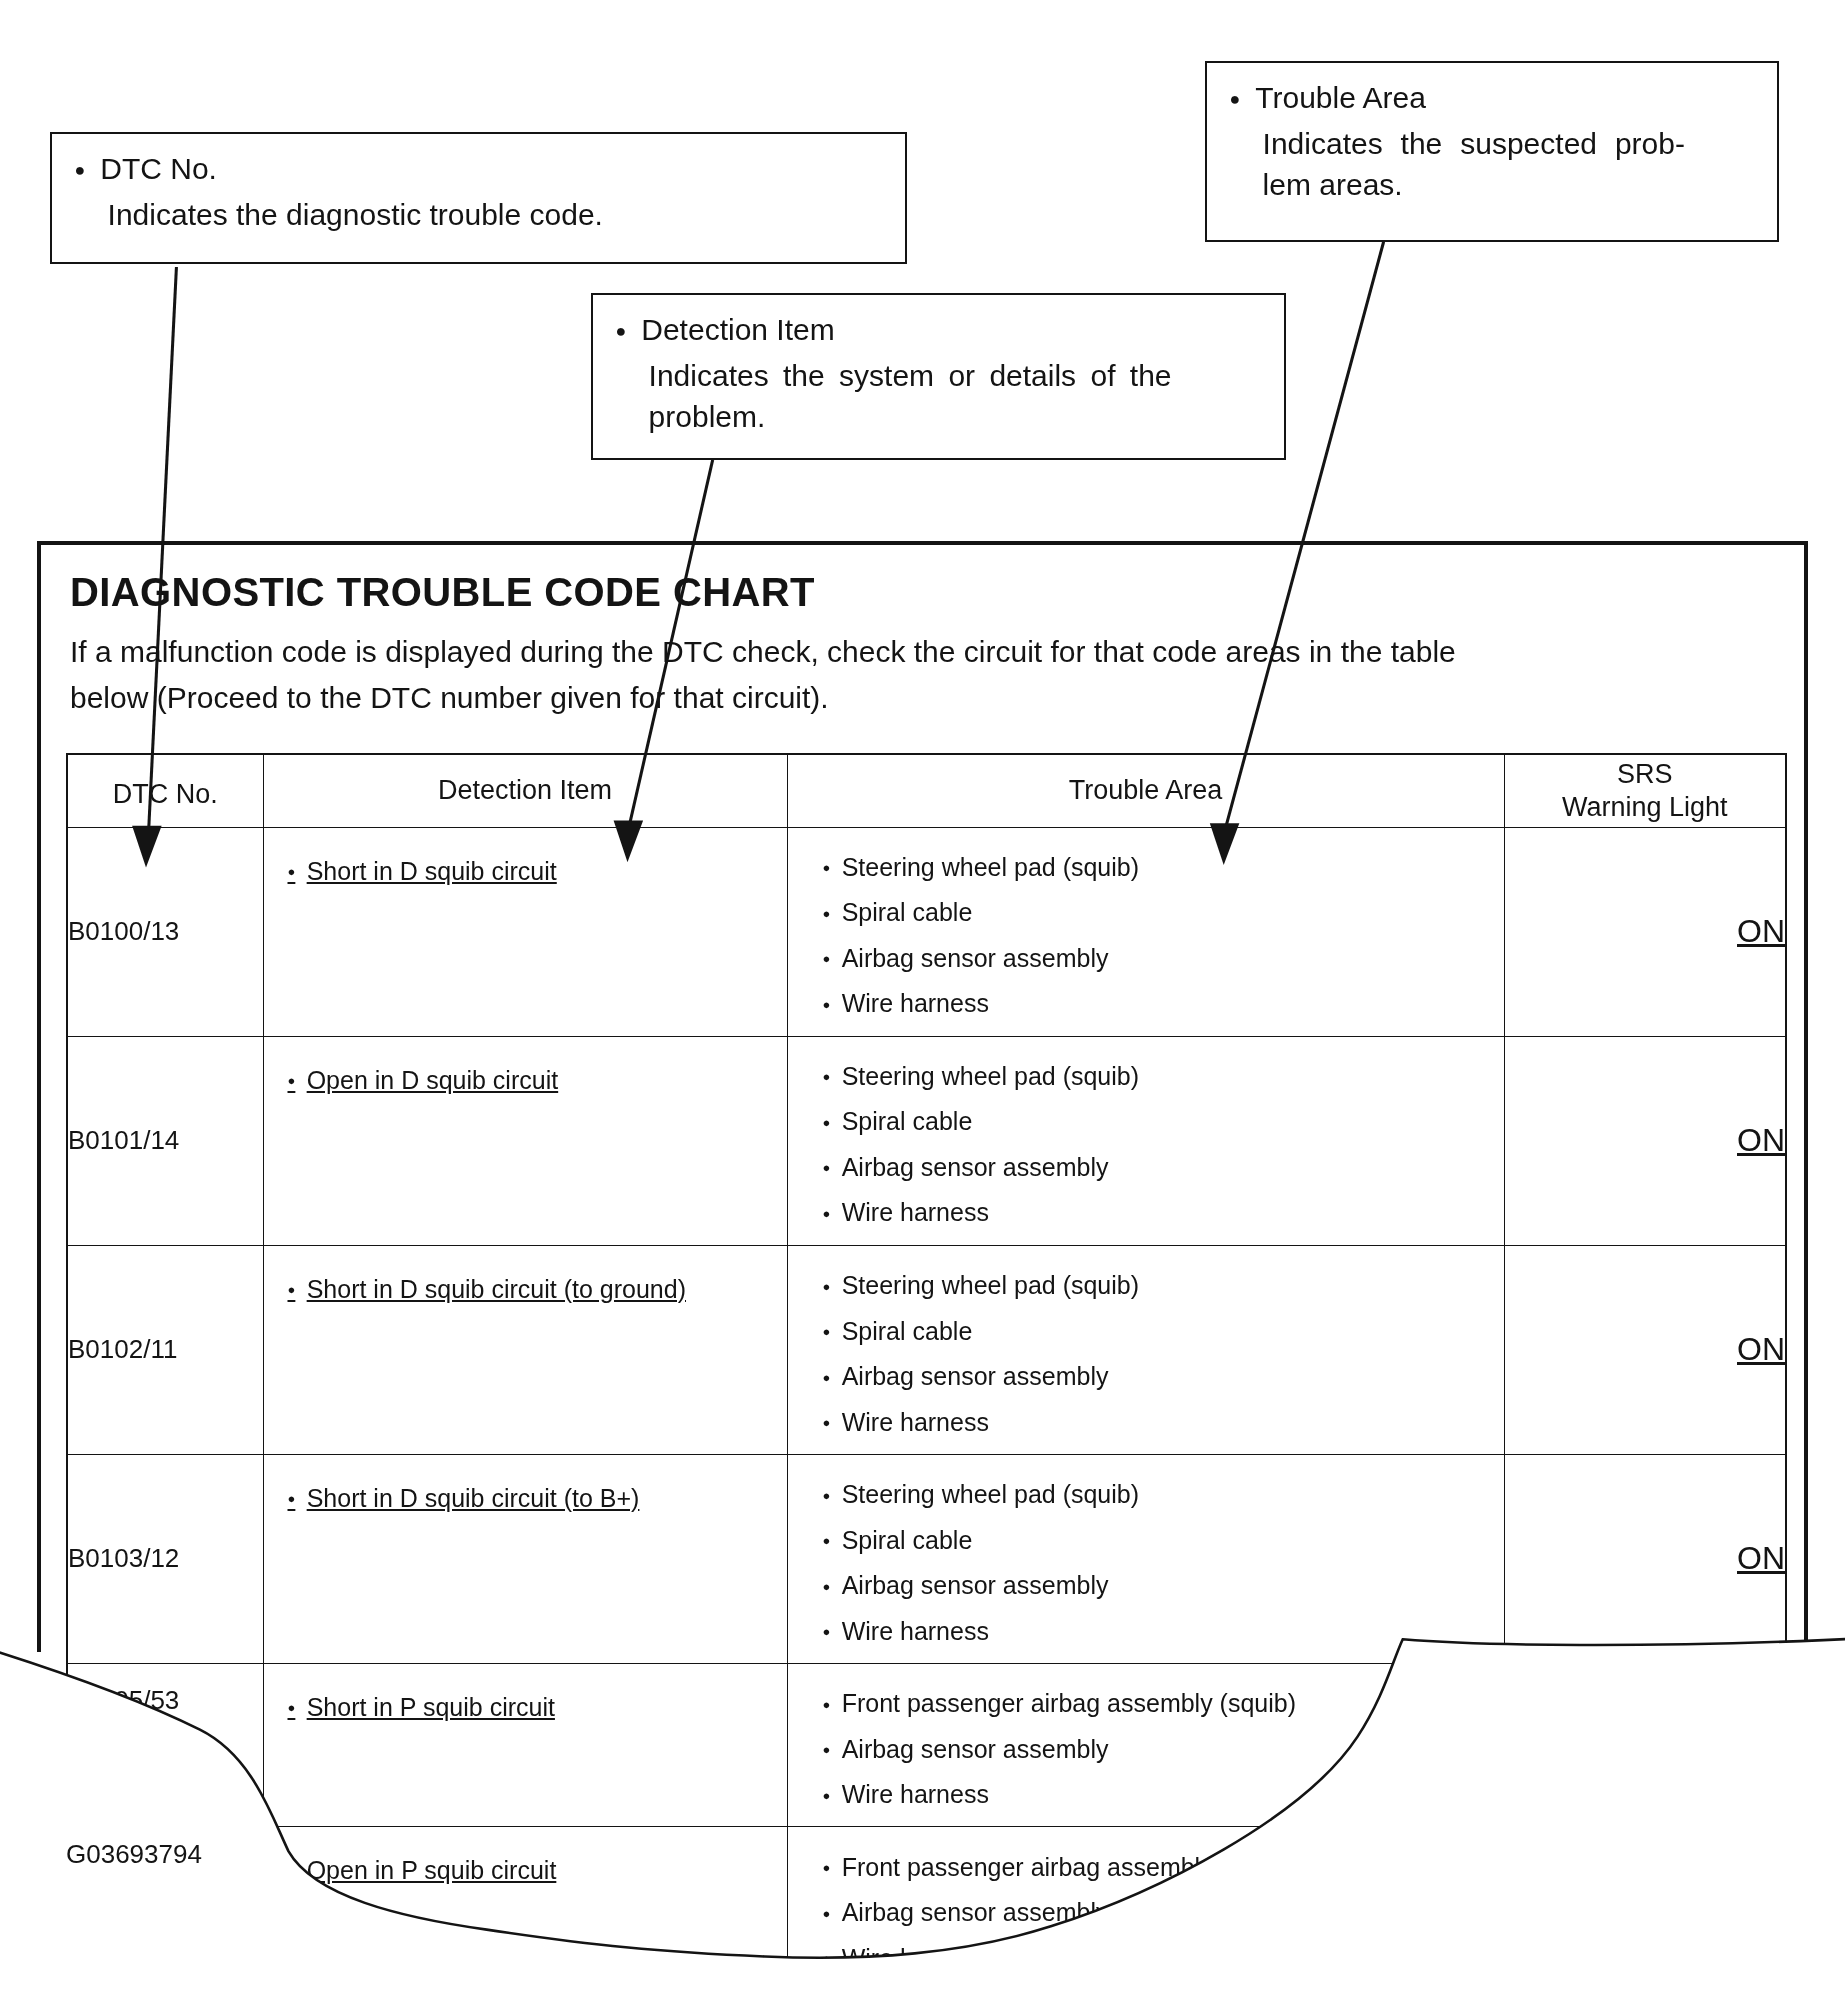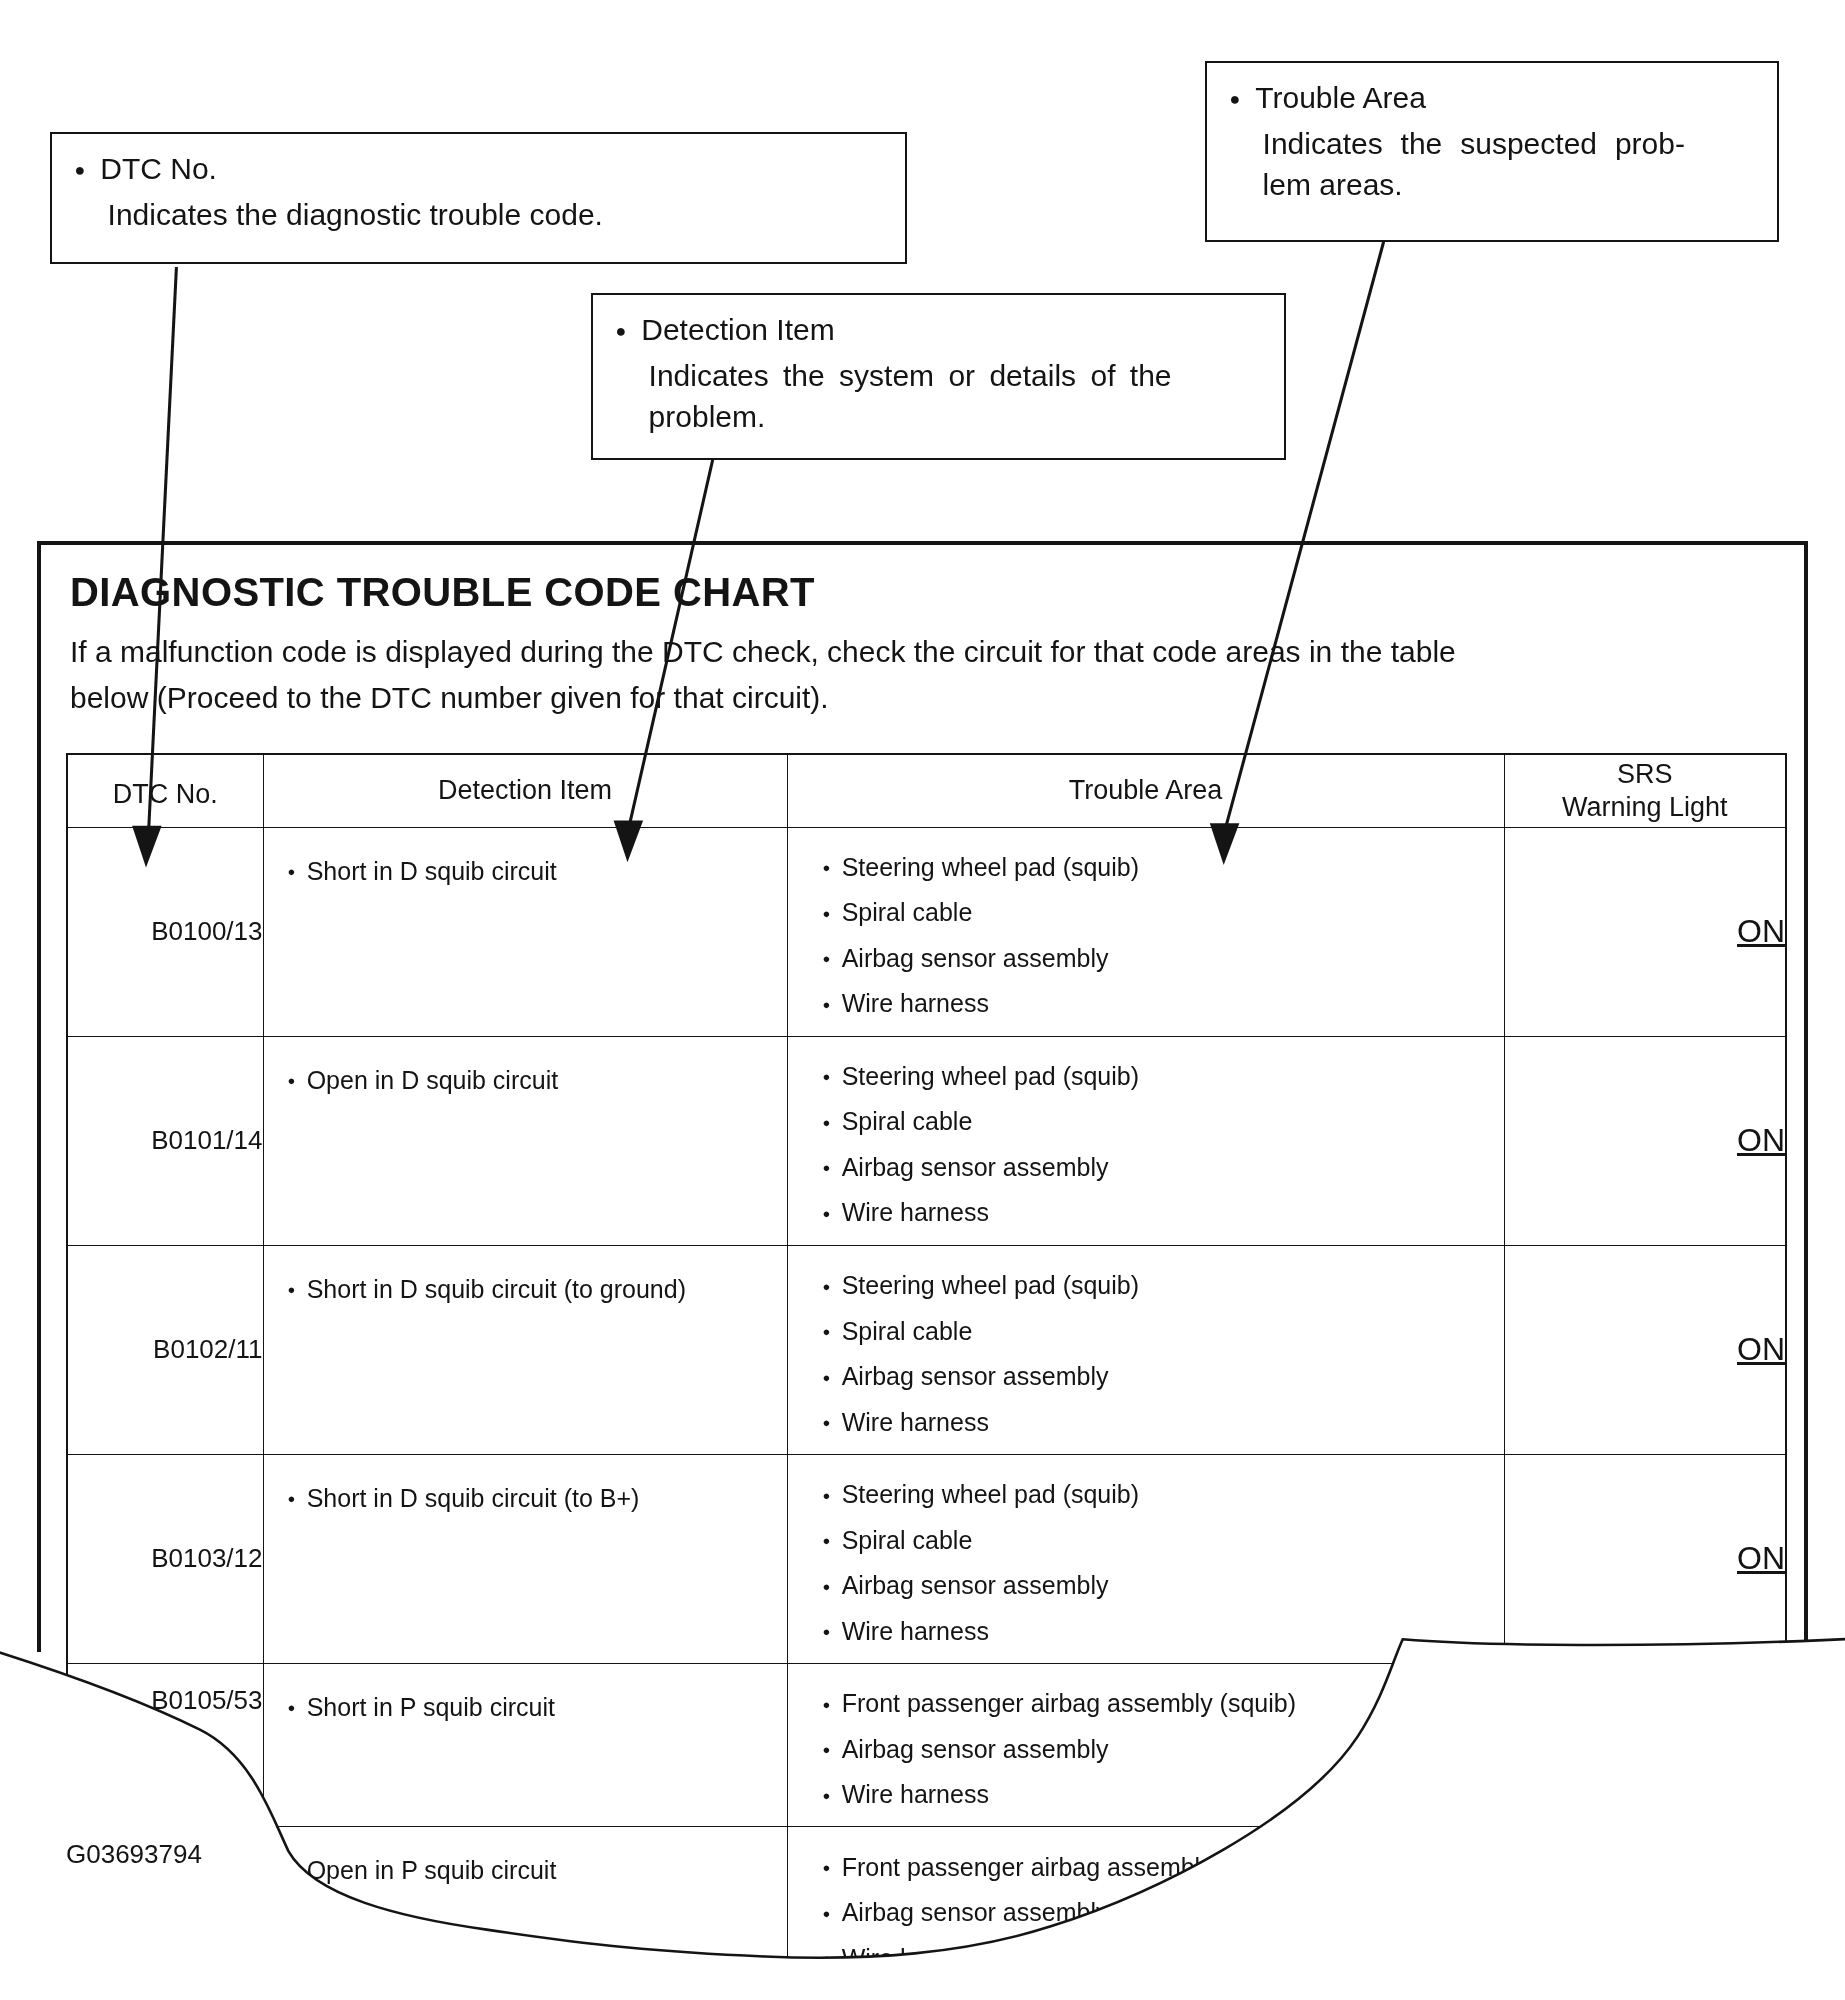--- a/index.html
+++ b/index.html
@@ -33,23 +33,23 @@
     font-size:25px; z-index:2; background:transparent; }
   table.dtc th, table.dtc td { border:1.7px solid #141414; }
   table.dtc { border:2.6px solid #141414; }
   table.dtc thead tr { height:73px; }
   table.dtc th { font-weight:400; font-size:27px; text-align:center; vertical-align:middle; line-height:33px; }
   th.h-dtc { vertical-align:top; padding-top:7px; }
   th.h-srs { white-space:pre-line; }
   tr.r0 { height:183px; } tr.r1 { height:183px; } tr.r2 { height:179px; } tr.r3 { height:169px; }
   tr.r4 { height:124px; } tr.r5 { height:130px; }
   tr.r2 > td, tr.r3 > td { border-top-style:dashed; }
-  td.cell-dtc { text-align:right; vertical-align:middle; font-size:26px; }
+  td.cell-dtc { text-align:left; vertical-align:middle; font-size:26px; }
   tr.r4 td.cell-dtc, tr.r5 td.cell-dtc { vertical-align:top; padding-top:21px; }
-  td.cell-det { vertical-align:top; padding:21px 8.7px 8.7px 24px; line-height:45px; }
+  td.cell-det { vertical-align:top; padding:21px 8.7px 8.7px 24px; line-height:45px;text-decoration:underline; }
   td.cell-areas { vertical-align:top; padding:17.4px 8.7px 8.7px 35px; line-height:45px; }
   td.cell-srs { text-align:right; vertical-align:middle; font-size:32px;text-decoration:underline; }
   .bullet-item::before { content:"●"; font-size:13px; margin-right:11.3px; vertical-align:3.5px; }
 
   .figure-label { position:absolute; left:66px; top:1839px; font-size:26px; z-index:6;text-align:right; }
 </style>
 </head>
 <body>
 
 <div class="canvas">

